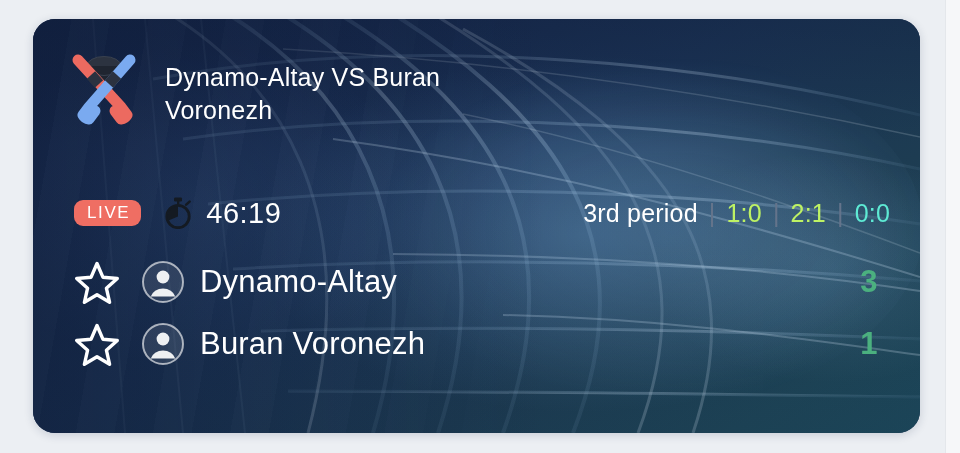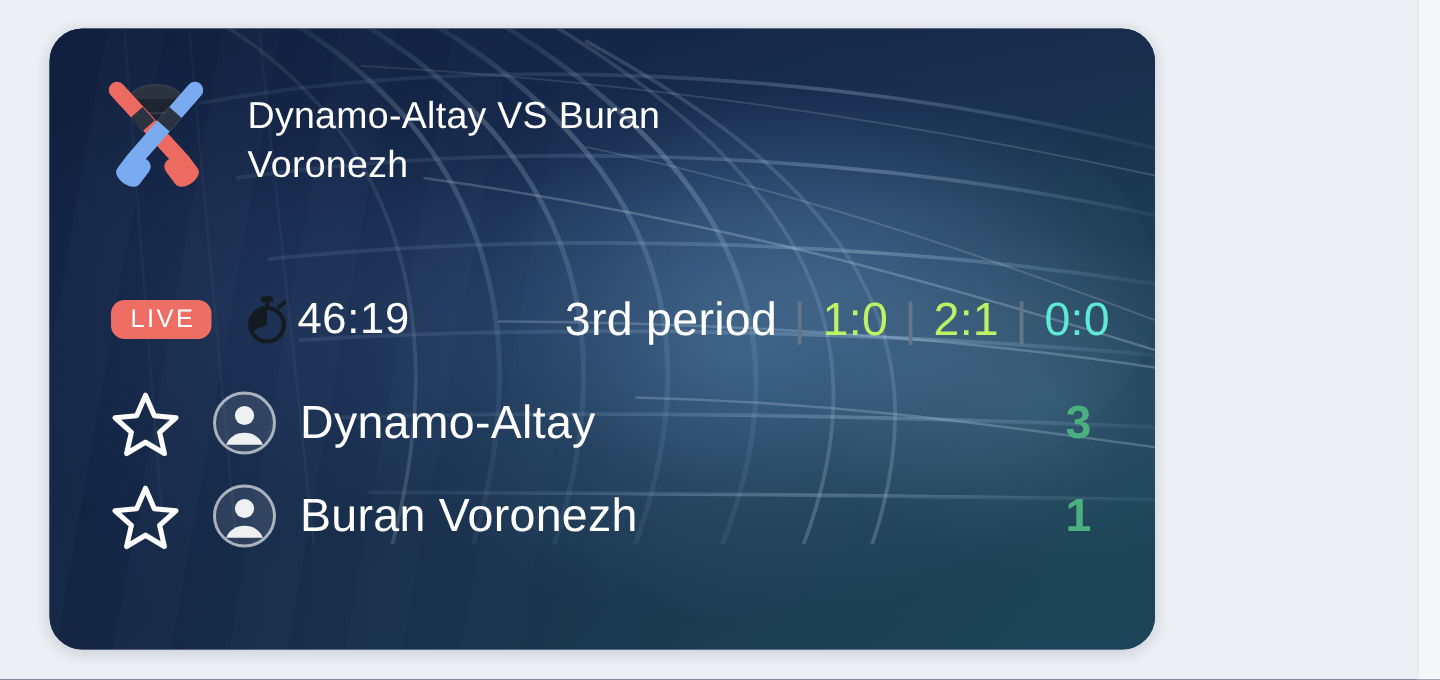--- a/index.html
+++ b/index.html
@@ -30,21 +30,21 @@
     width: 13px; height: 0px;
     background: #c6ccd4;
     border-radius: 7px;
   }
 
   
   .match-card {
     position: absolute;
     left: 33px;
     top: 19px;
-    width: 737px;
+    width: 887px;
     height: 414px;
     border-radius: 22px;
     overflow: hidden;
     background: #17294d;
     box-shadow: 0 2px 10px rgba(30,45,80,0.18);
   }
 
   
   .bg-gradient {
     position: absolute; inset: 0;
@@ -138,36 +138,36 @@
     font-size: 17px;
     font-weight: normal;
     letter-spacing: 1.6px;
     padding: 4px 11px 5px 13px;
     border-radius: 9px;
     line-height: 1;
   }
   .timer-wrap {
     display: flex;
     align-items: center;
-    gap: 5px;
+    gap: 13px;
     margin-left: 22px;
   }
   .stopwatch-icon { width: 30px; height: 32px; display: block; }
   .timer-value {
     color: #ffffff;
     font-size: 29px;
     font-weight: 400;
     letter-spacing: 0.5px;
   }
 
   .period-info {
     margin-left: auto;
     display: flex;
     color: #ffffff;
-    font-size: 31px;
+    font-size: 25px;
     letter-spacing: 0.2px;
     white-space: nowrap;
   }
   .period-name { color: #ffffff; }
   .sep { color: #64748b; margin: 0 11px; font-weight: 300; }
   .period-score { color: #bef264; }
   .period-score.current { color: #5eead4; }
 
   
   .teams { position: absolute; left: 41px; right: 30px; top: 232px; }

